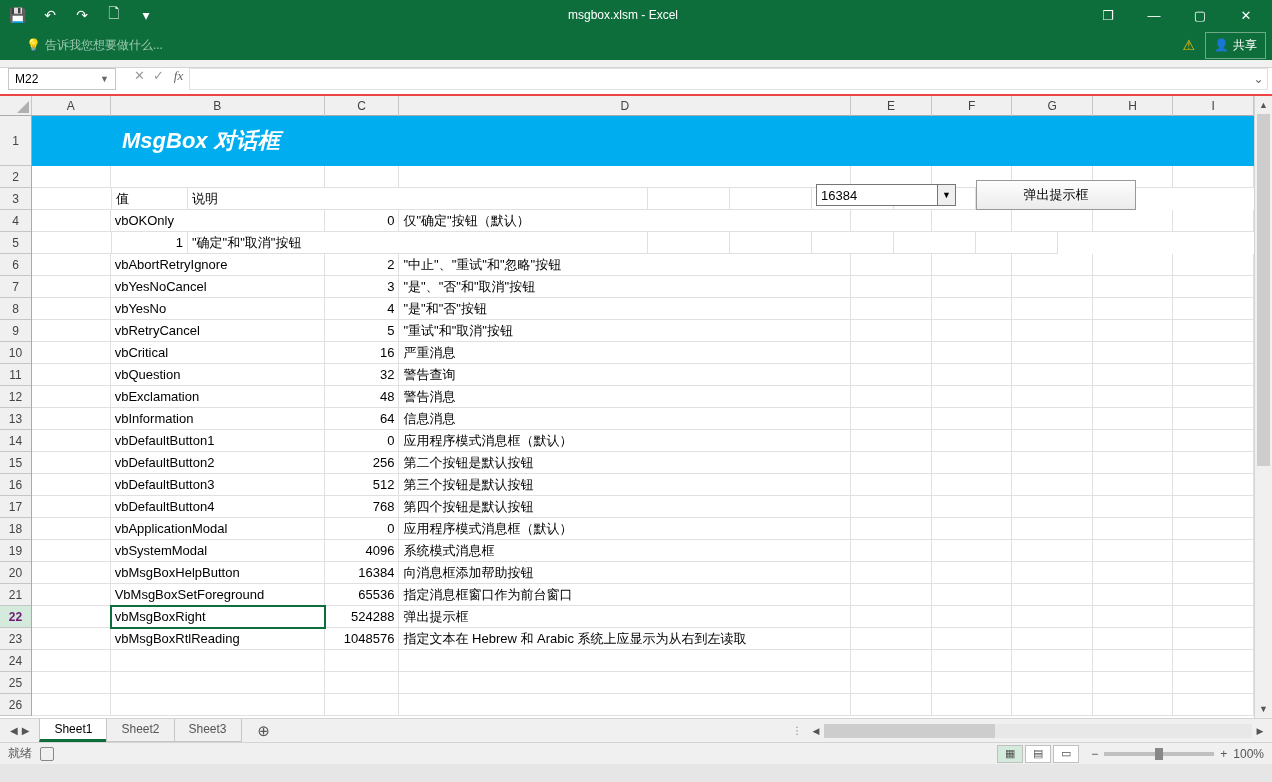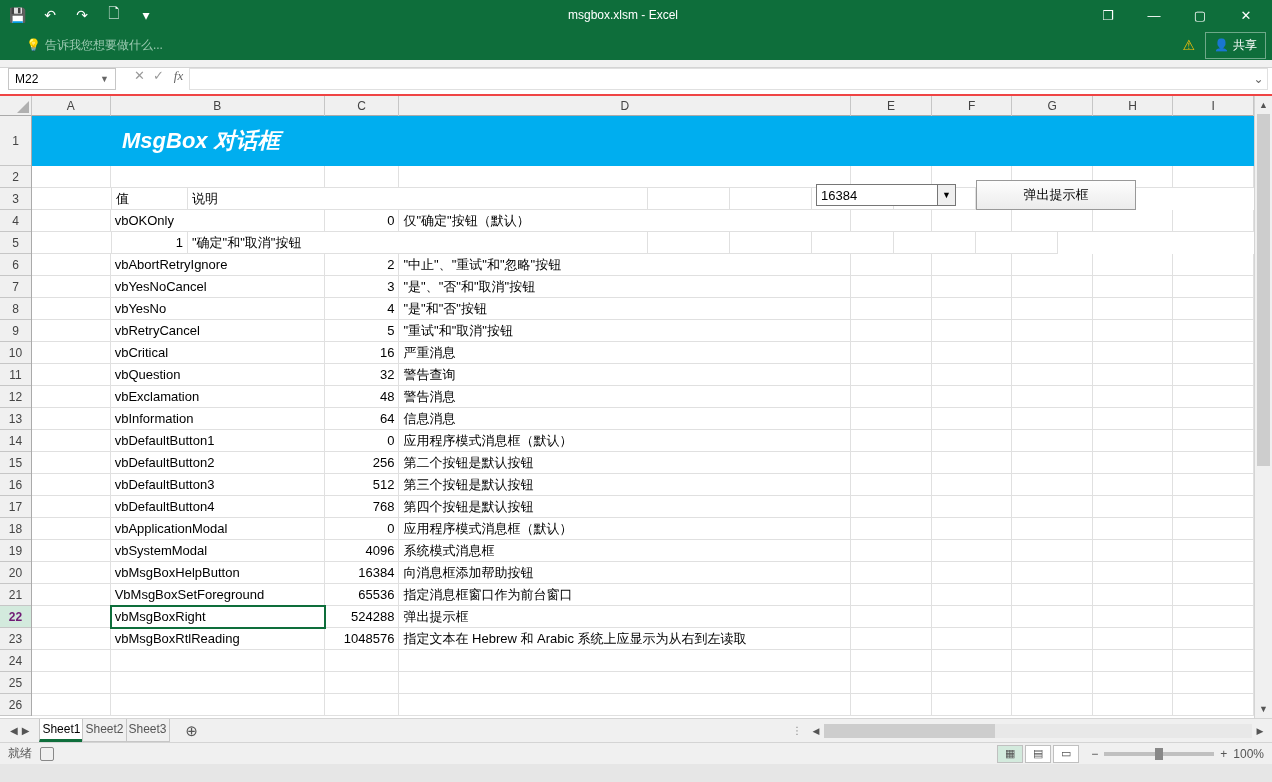--- a/index.html
+++ b/index.html
@@ -46,21 +46,21 @@
 .dropdown-ctrl .ddarrow{position:absolute;right:0;top:0;width:18px;height:100%;border-left:1px solid #767676;background:#efefef;display:flex;align-items:center;justify-content:center;font-size:9px}
 .btn-ctrl{position:absolute;height:30px;background:linear-gradient(#fdfdfd,#ececec);border:1px solid #999;display:flex;align-items:center;justify-content:center;font-size:13px}
 
 .vscroll{position:absolute;top:0;right:0;width:18px;bottom:0;background:#f0f0f0;border-left:1px solid #d4d4d4}
 .vscroll .arr{height:18px;display:flex;align-items:center;justify-content:center;font-size:9px;color:#555}
 .vscroll .track{position:absolute;top:18px;bottom:18px;left:2px;right:2px}
 .vscroll .thumb{position:absolute;top:0;left:0;right:0;height:60%;background:#cdcdcd}
 
 .sheet-tabs{height:24px;background:#f0f0f0;display:flex;align-items:center;border-top:1px solid #d4d4d4}
 .sheet-nav{display:flex;gap:4px;padding:0 10px;color:#555;font-size:10px}
-.sheet-tab{padding:3px 2px;border:1px solid #c6c6c6;border-top:none;background:#fff;font-size:12px;margin-right:-1px}
+.sheet-tab{padding:3px 14px;border:1px solid #c6c6c6;border-top:none;background:#fff;font-size:12px;margin-right:-1px}
 .sheet-tab.active{border-bottom:3px solid #0e6e3b;background:#fff;font-weight:500}
 .sheet-tab.inactive{background:#f0f0f0;color:#555}
 .sheet-add{width:30px;display:flex;align-items:center;justify-content:center;color:#555;font-size:15px;margin-left:8px}
 .hscroll-area{flex:1;display:flex;align-items:center;justify-content:flex-end;padding-right:4px}
 .hscroll{width:460px;height:16px;background:#f0f0f0;display:flex;align-items:center}
 .hscroll .harr{width:16px;display:flex;align-items:center;justify-content:center;font-size:9px;color:#555}
 .hscroll .htrack{flex:1;height:14px;background:#e8e8e8;position:relative}
 .hscroll .hthumb{position:absolute;left:0;top:0;bottom:0;width:40%;background:#cdcdcd}
 .grip{font-size:10px;color:#888;padding:0 6px}
 

